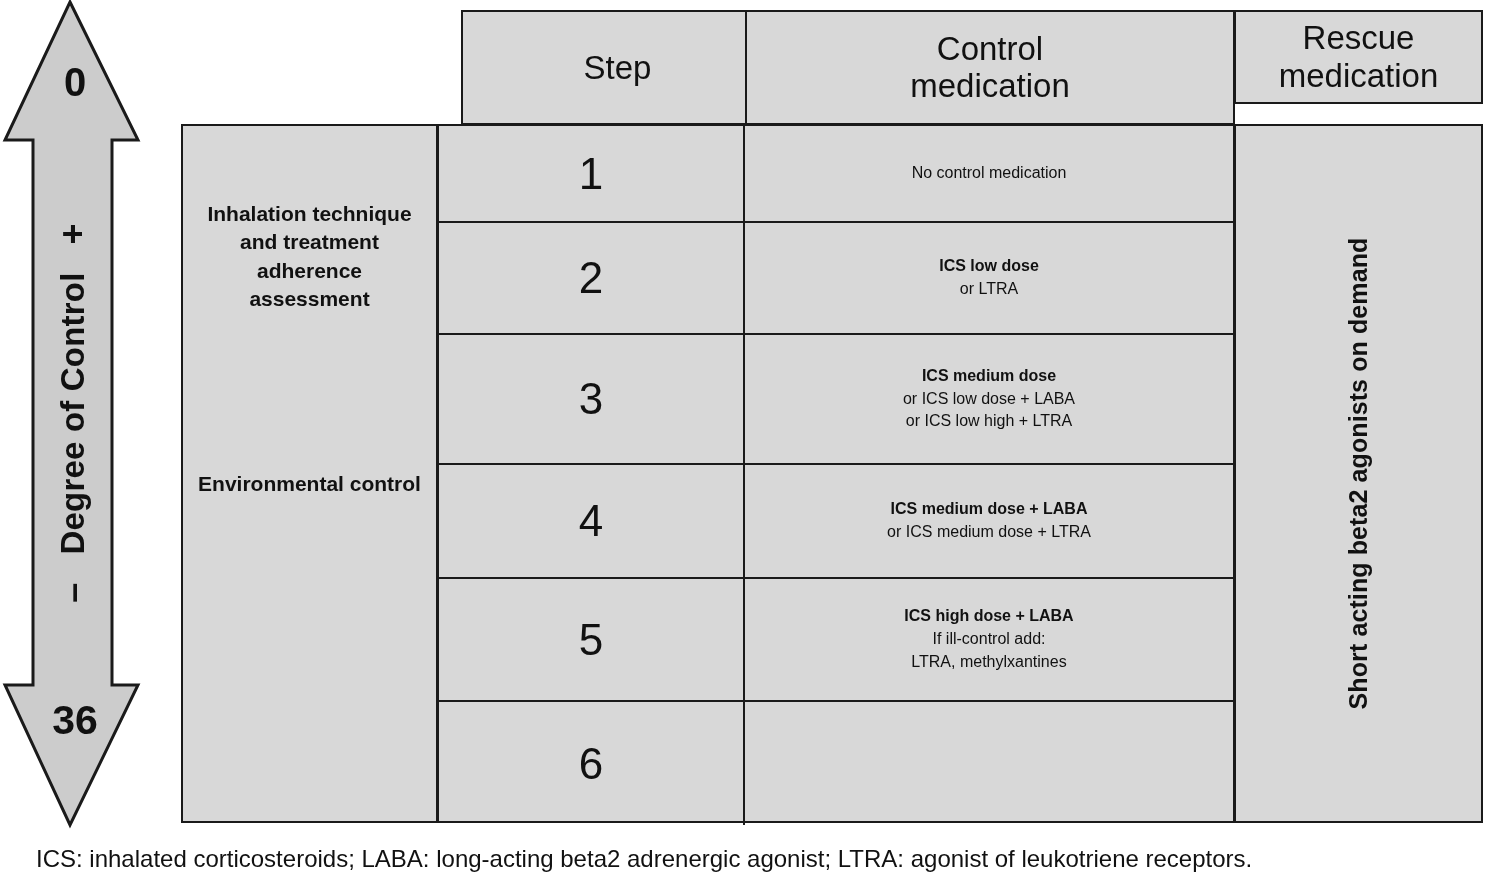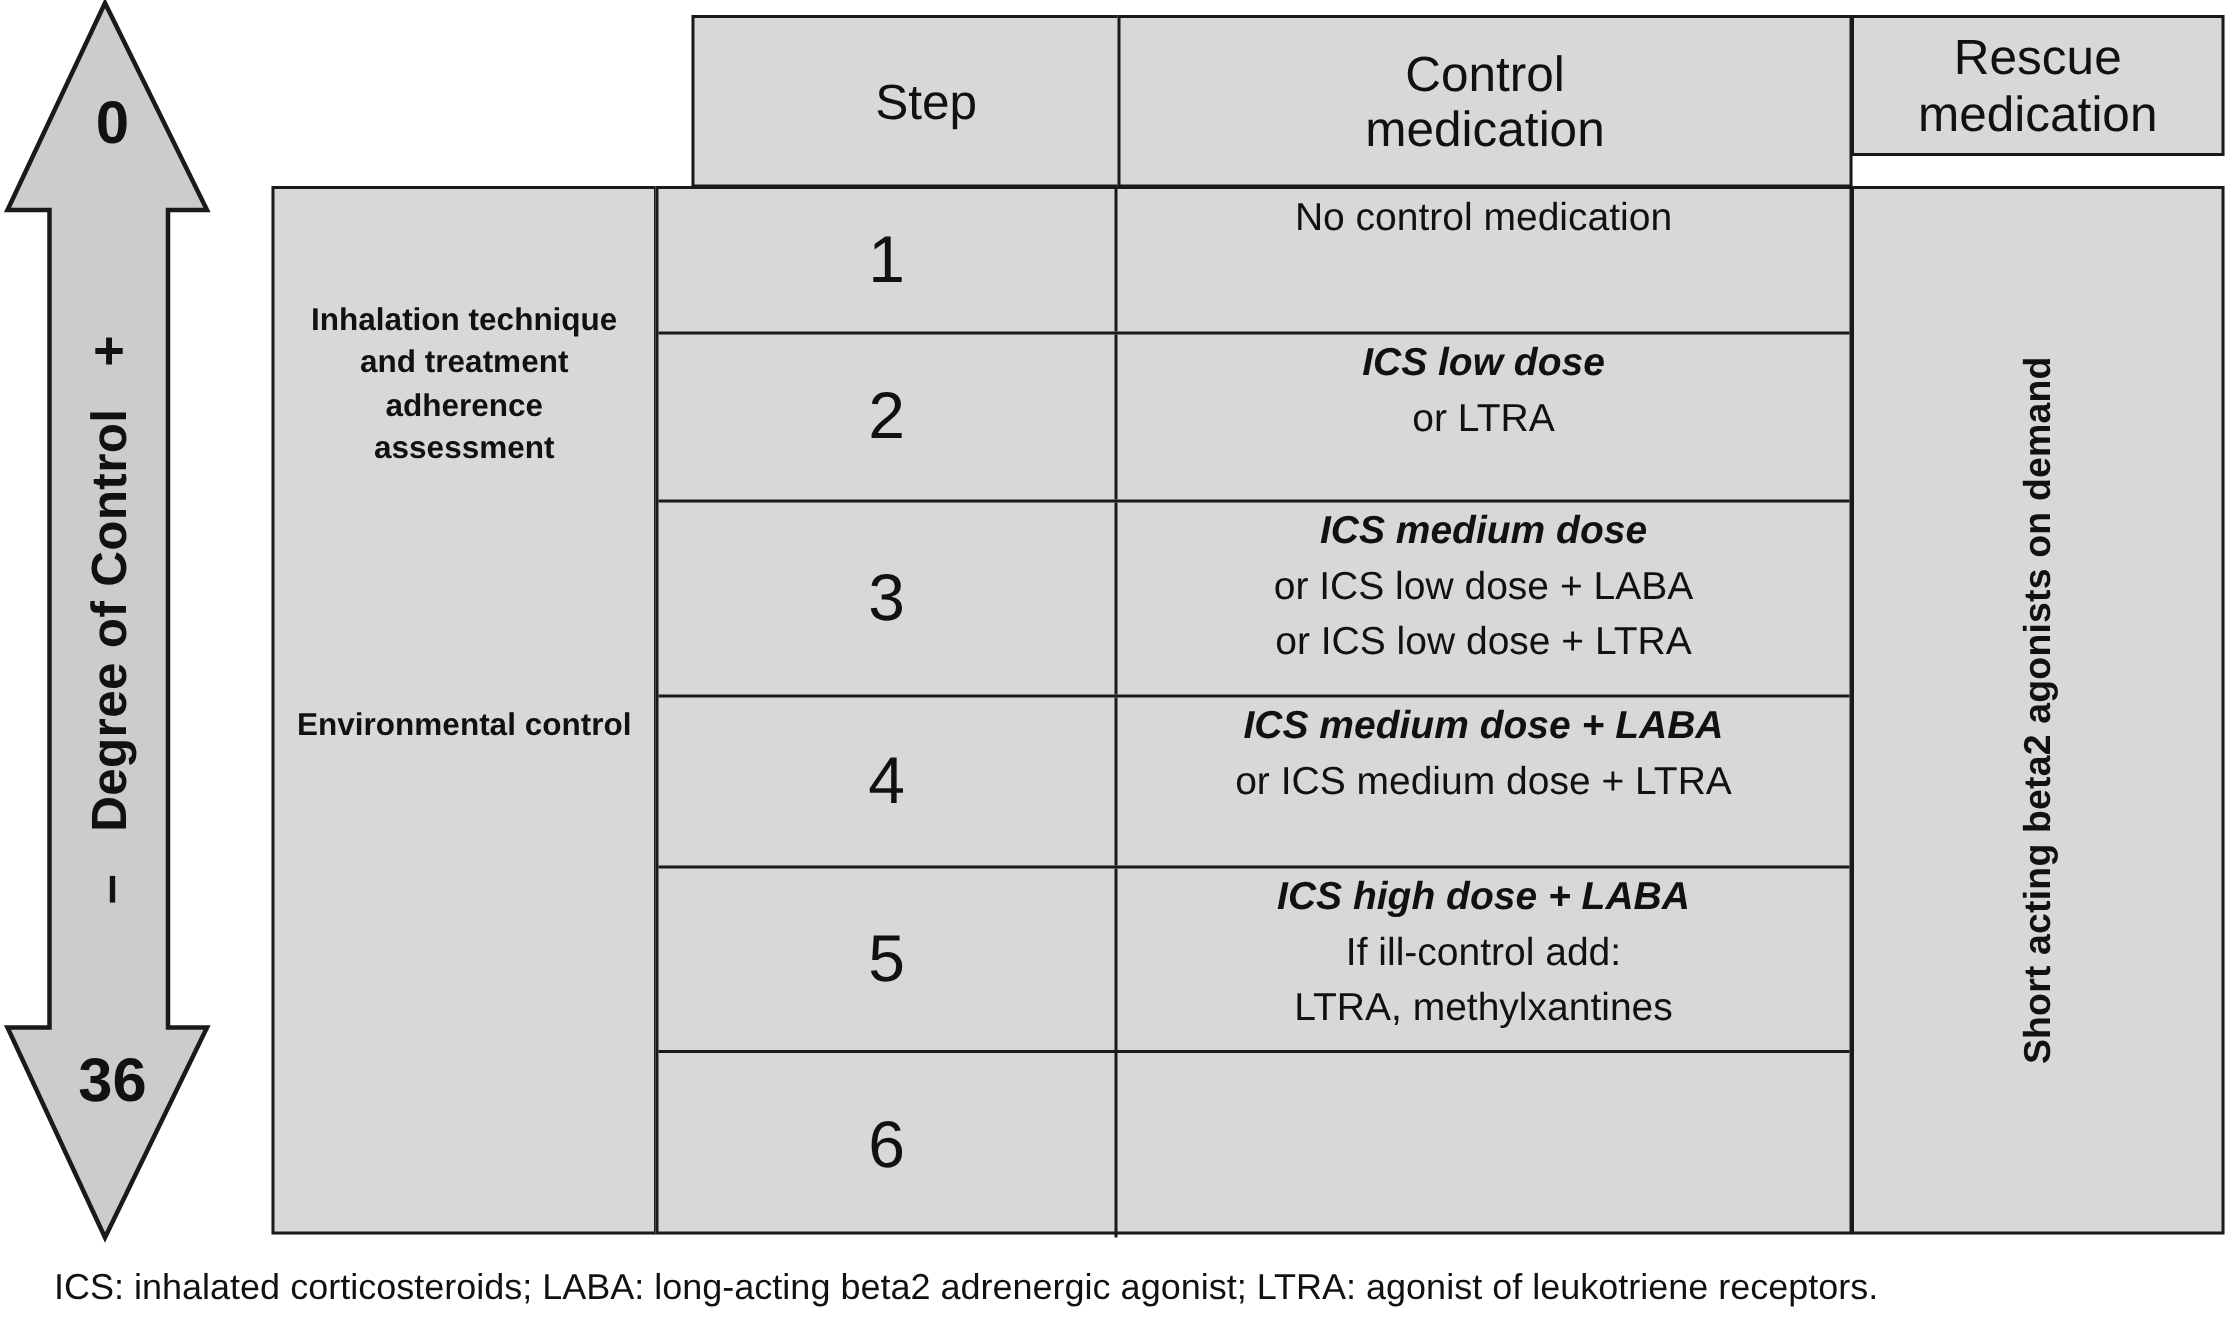--- a/index.html
+++ b/index.html
@@ -128,26 +128,27 @@
     color:#111111;
   }
   .cell-med{
     position:absolute;
     left:306px; top:0;
     right:0; height:100%;
     box-sizing:border-box;
     display:flex;
     flex-direction:column;
     align-items:center;
-    text-align:center;
-    font-size:26px;
+    justify-content:center;
+    text-align:center;
+    font-size:16px;
     line-height:1.42;
     color:#111111;
   }
-  .med-strong{ font-weight:bold;font-style:italic; }
+  .med-strong{ font-weight:bold; }
 
   
   #rescue-col{ left:1234px; top:124px; width:249px; height:699px; }
   #rescue-text{
     position:absolute;
     left:0; top:0;
     width:100%; height:100%;
     display:flex;
     align-items:center;
     justify-content:center;
@@ -230,21 +231,21 @@
         <div class="cell-med">
           <div class="med-strong">ICS low dose</div>
           <div>or LTRA</div>
         </div>
       </div>
       <div class="row" style="top: 209px; height: 130px;">
         <div class="cell-step">3</div>
         <div class="cell-med">
           <div class="med-strong">ICS medium dose</div>
           <div>or ICS low dose + LABA</div>
-          <div>or ICS low dose + LTRA</div>
+          <div>or ICS low high + LTRA</div>
         </div>
       </div>
       <div class="row" style="top: 339px; height: 114px;">
         <div class="cell-step">4</div>
         <div class="cell-med">
           <div class="med-strong">ICS medium dose + LABA</div>
           <div>or ICS medium dose + LTRA</div>
         </div>
       </div>
       <div class="row" style="top: 453px; height: 123px;">

